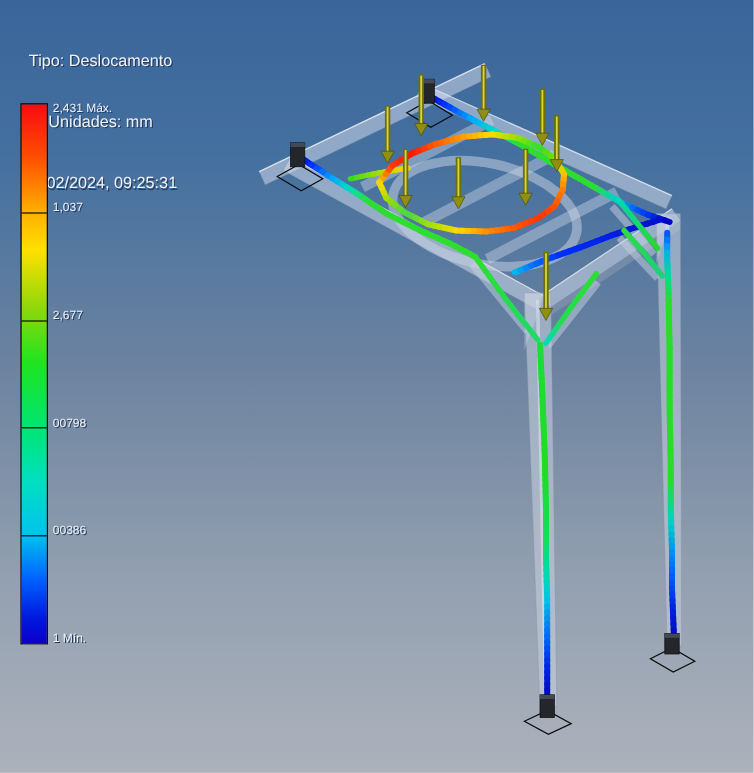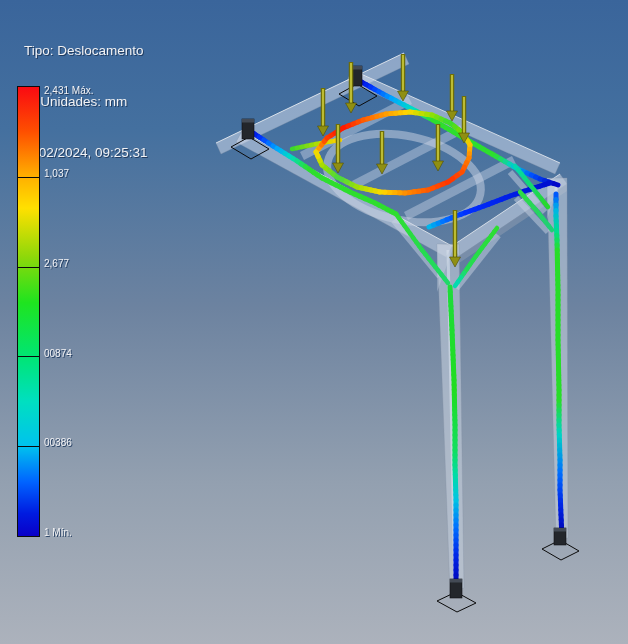--- a/index.html
+++ b/index.html
@@ -546,18 +546,18 @@
   <div>
     <div class="legend-bar" style="background: linear-gradient(rgb(250, 10, 18) 0%, rgb(254, 80, 0) 10%, rgb(255, 176, 0) 20%, rgb(255, 224, 0) 27%, rgb(140, 216, 10) 38%, rgb(31, 228, 31) 48%, rgb(0, 229, 115) 60%, rgb(0, 223, 192) 70%, rgb(0, 194, 238) 80%, rgb(0, 99, 255) 88%, rgb(0, 27, 224) 95%, rgb(10, 0, 200) 100%);">
       <div class="legend-sep" style="top:89.8px"></div>
       <div class="legend-sep" style="top:179.6px"></div>
       <div class="legend-sep" style="top:269.4px"></div>
       <div class="legend-sep" style="top:359.2px"></div>
     </div>
     <div class="legend-label" style="top:85px">2,431 Máx.</div>
     <div class="legend-label" style="top:168px">1,037</div>
     <div class="legend-label" style="top:258px">2,677</div>
-    <div class="legend-label" style="top:348px">00874</div>
+    <div class="legend-label" style="top:348px">00798</div>
     <div class="legend-label" style="top:437px">00386</div>
     <div class="legend-label" style="top:527px">1 Mín.</div>
   </div>
 
 </div>
 
 </body></html>

